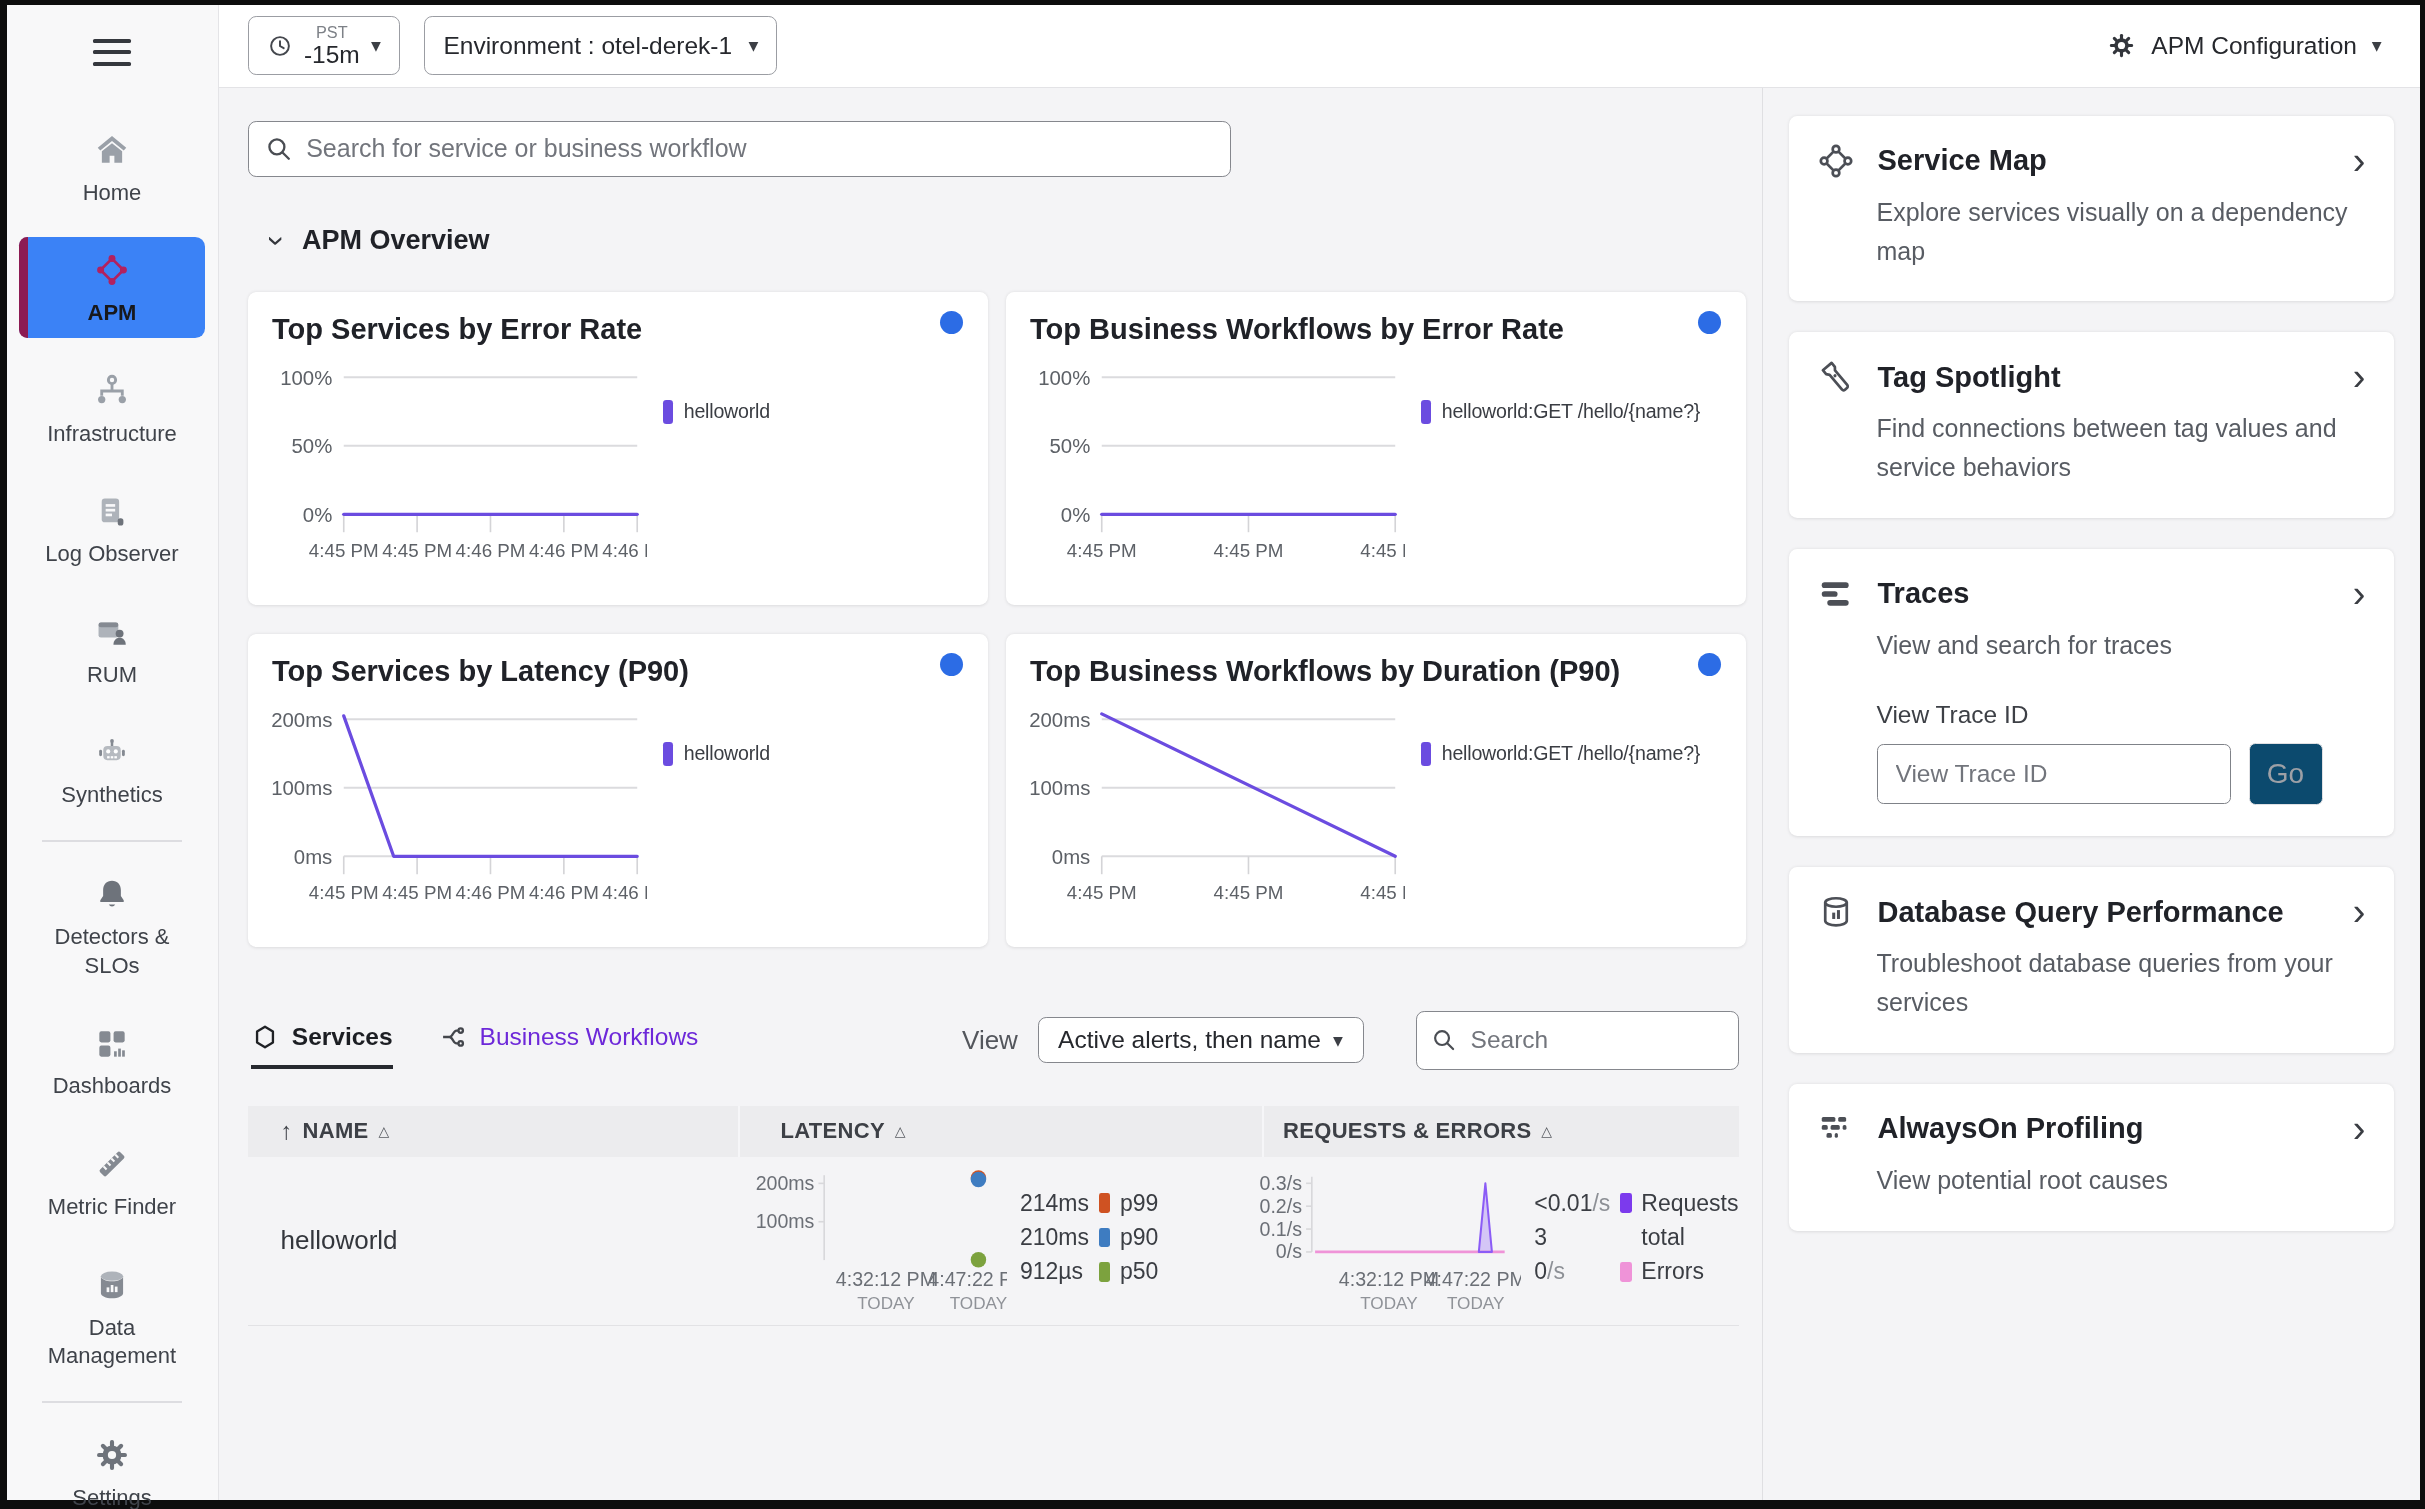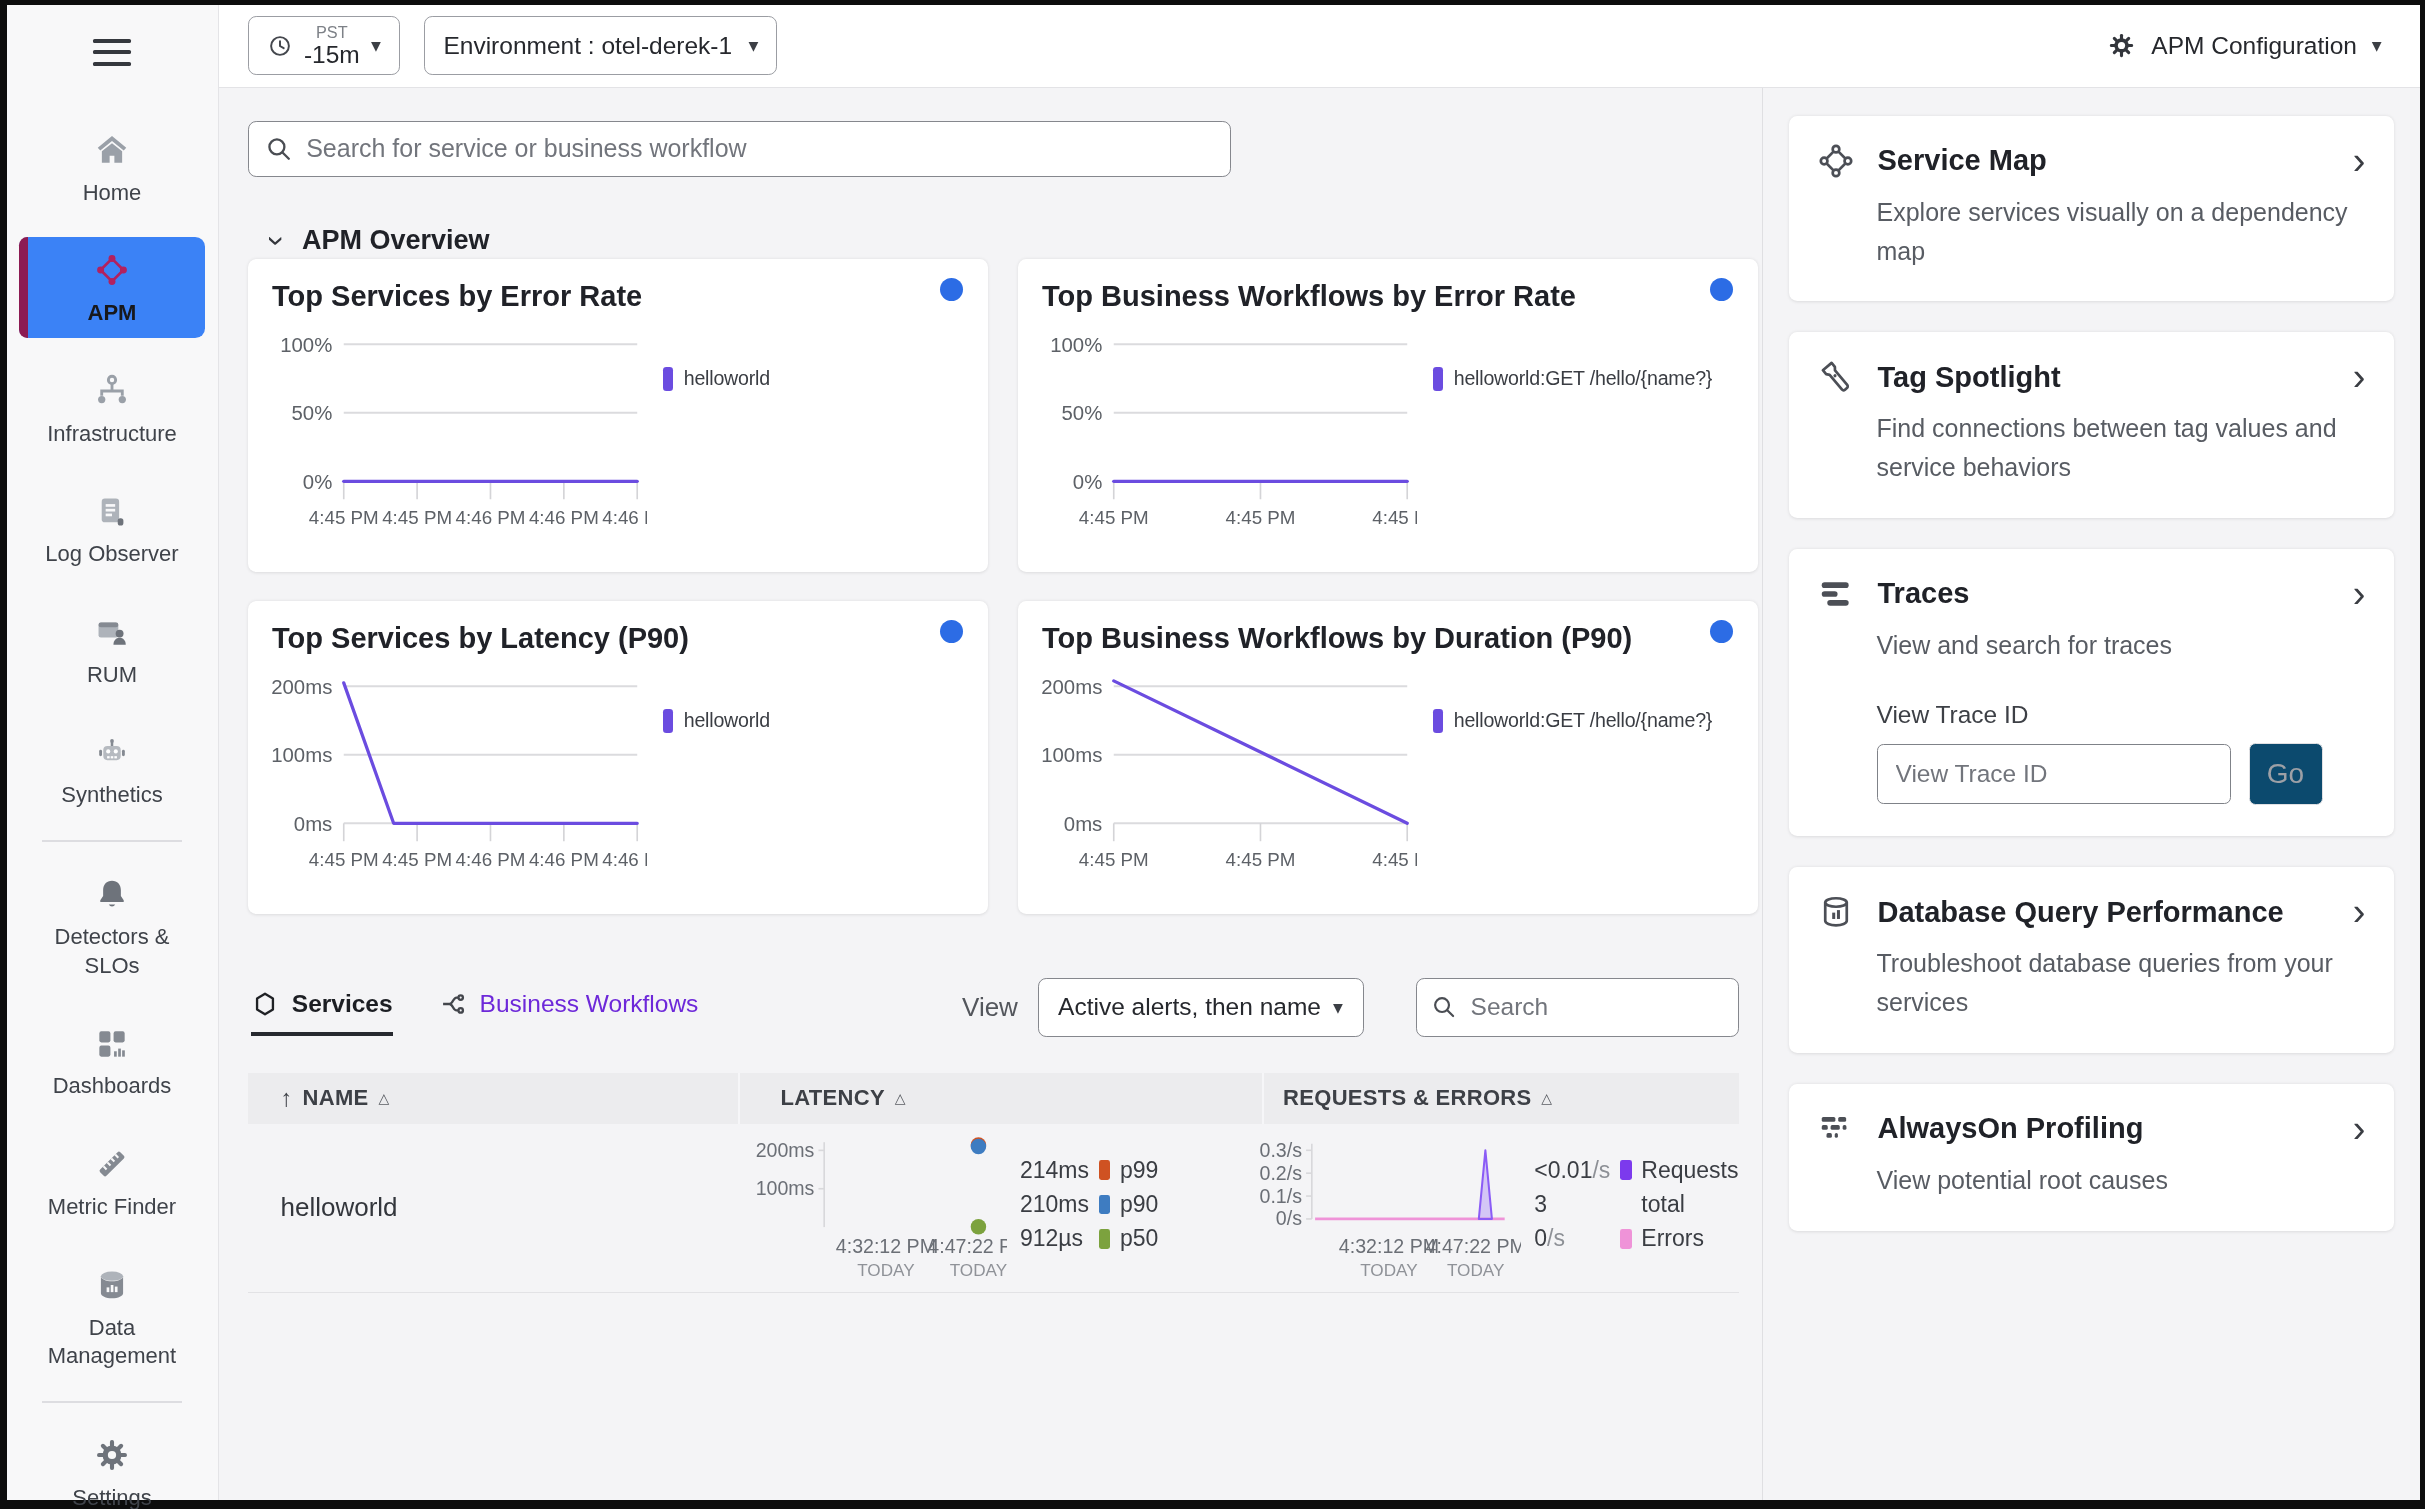--- a/index.html
+++ b/index.html
@@ -41,38 +41,38 @@
   .content{flex:1;padding:33px 23px 0 29px;min-width:0}
 
   
   .searchbar{width:983px;height:56px;border:1.6px solid #85878d;border-radius:8.2px;background:#fff;
              display:flex;align-items:center;padding:0 16.3px;gap:11.4px;box-sizing:border-box}
   .searchbar input{flex:1;font-size:25px;color:#26282d}
   .sect{display:flex;align-items:center;gap:19.6px;margin:46px 0 0 24.5px;font-size:27px;font-weight:700;color:#202228}
   .chev-down{display:inline-block;transform:rotate(90deg);font-size:31px;font-weight:400;color:#33363c;cursor:pointer}
 
   
-  .grid{display:grid;grid-template-columns:740px 740px;gap:29px 30px}
+  .grid{margin-top:33px;display:grid;grid-template-columns:740px 740px;gap:29px 18px}
   .card{position:relative;background:#fff;border-radius:8.2px;box-shadow:0 0.8px 3.3px rgba(0,0,0,.10);
         padding:21px 24.5px;height:313px;box-sizing:border-box;overflow:hidden}
   .card h3{margin:0;font-size:29px;color:#202228;font-weight:700}
   .status-dot{position:absolute;top:19.6px;right:24.5px;width:23px;height:23px;border-radius:50%}
   .chart-row{display:flex;margin-top:18px}
   .legend{display:flex;align-items:flex-start;gap:10.6px;margin:36px 0 0 16.3px;min-width:0}
   .legend .sw{width:9.8px;height:24.5px;border-radius:3.3px;flex-shrink:0}
   .legend .ln{font-size:19.6px;color:#3a3d43;letter-spacing:-0.2px;white-space:nowrap}
 
   
   .tabsrow{display:flex;align-items:center;margin-top:64px;padding-left:3.3px}
   .tab{display:flex;align-items:center;gap:13px;font-size:24.5px;color:#6d28d9;
        padding-bottom:14.7px;border-bottom:4.1px solid transparent;cursor:pointer}
   .tab.active{font-weight:700;color:#1c1e23;border-bottom-color:#26292f}
   .tab + .tab{margin-left:46px}
   .viewlbl{margin-left:auto;font-size:26px;color:#53565c;margin-bottom:11.4px}
-  .select{margin-left:19.6px;width:326px;height:59px;border:1.6px solid #85878d;border-radius:8.2px;display:flex;
+  .select{margin-left:19.6px;width:326px;height:46px;border:1.6px solid #85878d;border-radius:8.2px;display:flex;
           align-items:center;padding:0 19.6px;font-size:24.5px;color:#26282d;background:#fff;cursor:pointer;
           box-sizing:border-box;margin-bottom:11.4px}
   .select .caret{margin-left:auto}
   .tsearch{margin-left:52px;width:323px;height:59px;border:1.6px solid #85878d;border-radius:8.2px;display:flex;
            align-items:center;gap:11.4px;padding:0 14.7px;background:#fff;box-sizing:border-box;margin-bottom:11.4px}
   .tsearch input{flex:1;font-size:24.5px;min-width:0}
 
   .table{margin-top:24.5px}
   .thead{display:flex;background:#ececee;height:51px;align-items:center;font-size:22px;font-weight:700;
          color:#3d4046;letter-spacing:0.3px}

